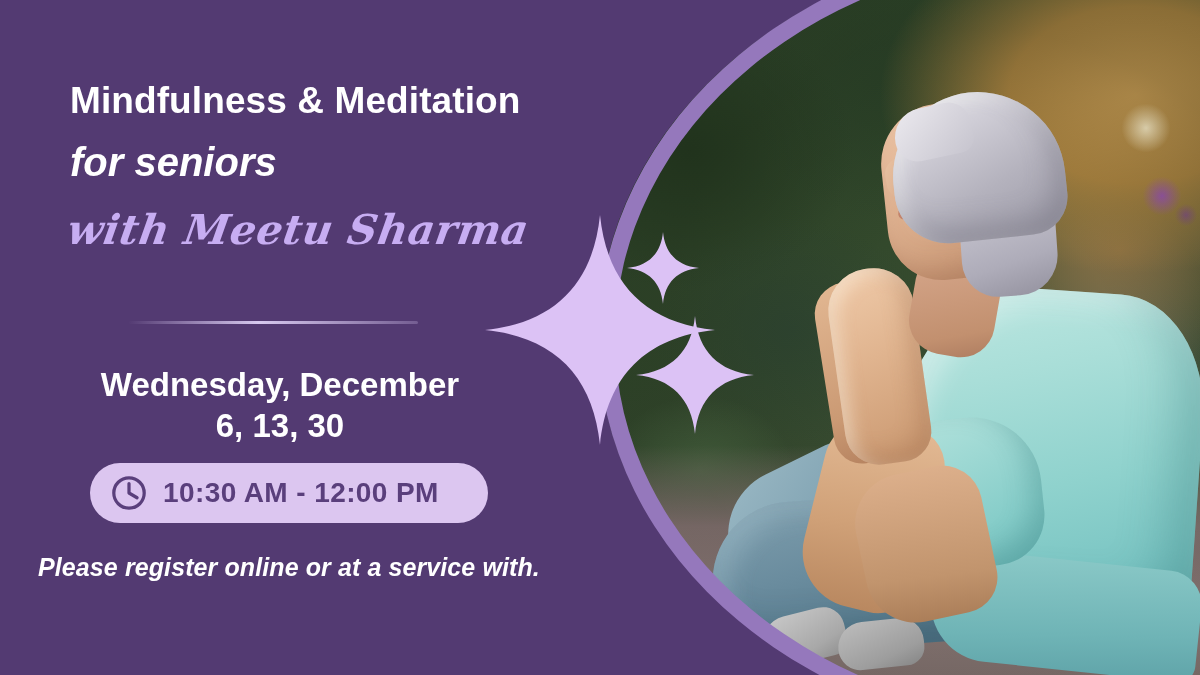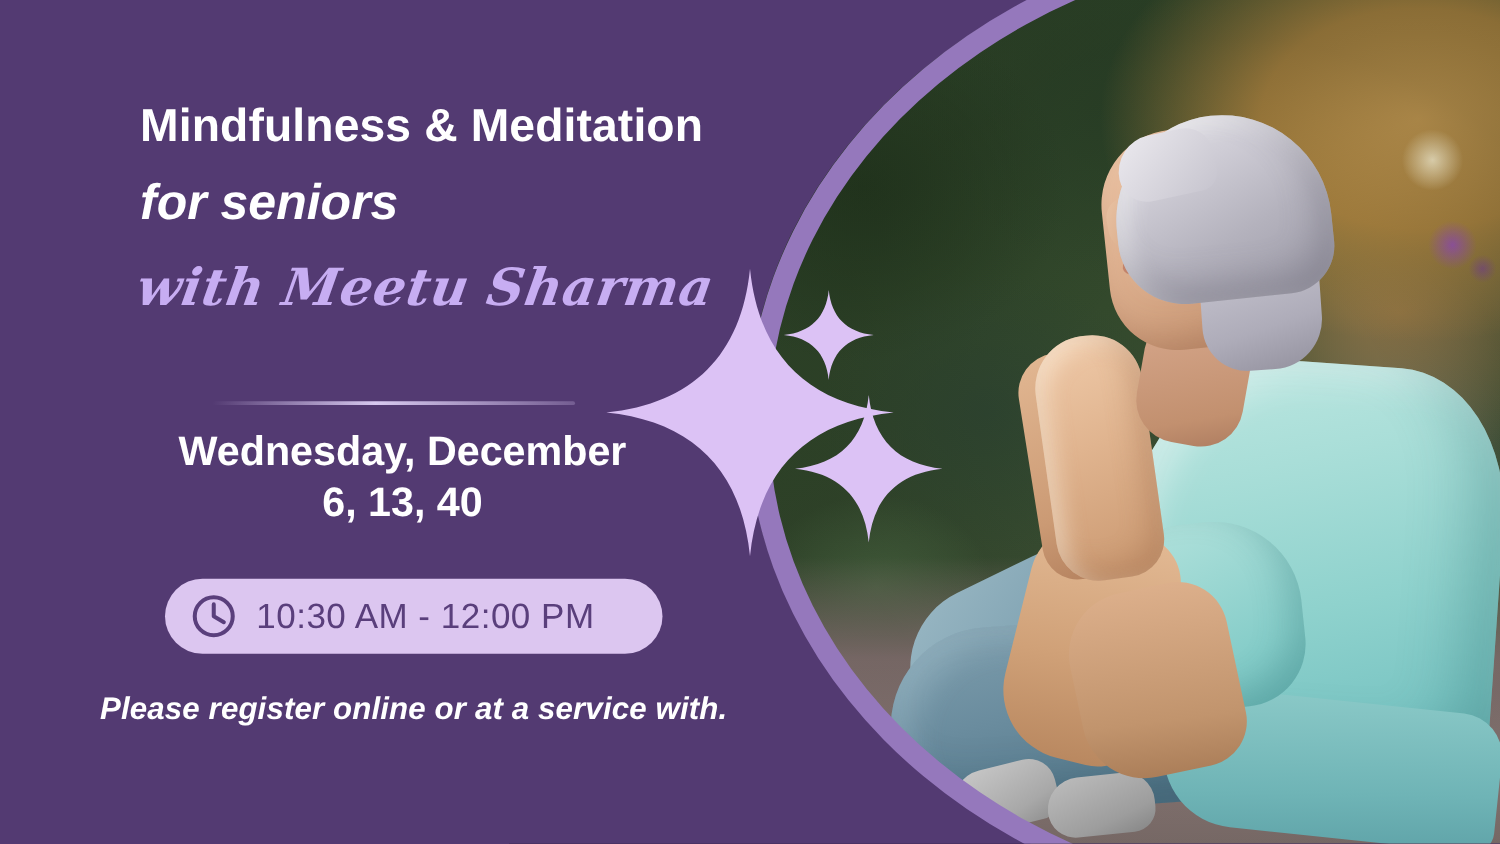--- a/index.html
+++ b/index.html
@@ -211,21 +211,20 @@
 
   
   .sparkle{ position:absolute; }
   .sparkle svg{ display:block; }
 
   
   .content{
     position:absolute; left:0; top:0;
     width:600px; height:675px;
     z-index:6;
-    margin-left:42px;
   }
   .title{
     position:absolute; left:70px; top:82px;
     width:520px;
     color:#ffffff;
     font-size:37px; font-weight:700; letter-spacing:.1px;
     line-height:1.05;
   }
   .subtitle{
     position:absolute; left:70px; top:140px;
@@ -242,39 +241,39 @@
     letter-spacing:.5px;
     transform:skewX(-9deg);
   }
   .divider{
     position:absolute; left:128px; top:321px;
     width:290px; height:3px;
     background:linear-gradient(to right, rgba(214,198,240,0), rgba(222,208,246,.95) 45%, rgba(214,198,240,.25) 100%);
     border-radius:2px;
   }
   .date{
-    position:absolute; left:0px; top:340px;
+    position:absolute; left:0px; top:364px;
     width:560px;
     text-align:center;
     color:#ffffff;
     font-size:33px; font-weight:700;
     line-height:1.25;
   }
   .time-pill{
     position:absolute; left:90px; top:463px;
     width:398px; height:60px;
     background:#DCC6F0;
     border-radius:30px;
     display:flex; align-items:center;
     padding-left:20px; gap:15px;
   }
   .clock-icon{ width:38px; height:38px; flex:0 0 auto; }
   .time-text{
     color:#5A3F7C;
-    font-size:28px; font-weight:400; letter-spacing:.4px;
+    font-size:28px; font-weight:700; letter-spacing:.4px;
     white-space:nowrap;
   }
   .footer{
     position:absolute; left:38px; top:553px;
     width:580px;
     color:#ffffff;
     font-size:25px; font-weight:700; font-style:italic;
     letter-spacing:.1px;
   }
 </style>
@@ -334,21 +333,21 @@
   <div class="content">
 
     <div class="title">Mindfulness &amp; Meditation</div>
     <div class="subtitle">for seniors</div>
     <div class="presenter">with Meetu Sharma</div>
 
     <div class="divider"></div>
 
     <div class="date">
       <div>Wednesday, December</div>
-      <div>6, 13, 40</div>
+      <div>6, 13, 30</div>
     </div>
 
     <div class="time-pill">
       <svg class="clock-icon" viewBox="0 0 40 40">
         <circle cx="20" cy="20" r="16" fill="none" stroke="#5A3F7C" stroke-width="3.4"></circle>
         <path d="M20 10 L20 20 L28.5 25" fill="none" stroke="#5A3F7C" stroke-width="3.4" stroke-linecap="round" stroke-linejoin="round"></path>
       </svg>
       <span class="time-text">10:30 AM - 12:00 PM</span>
     </div>
 

